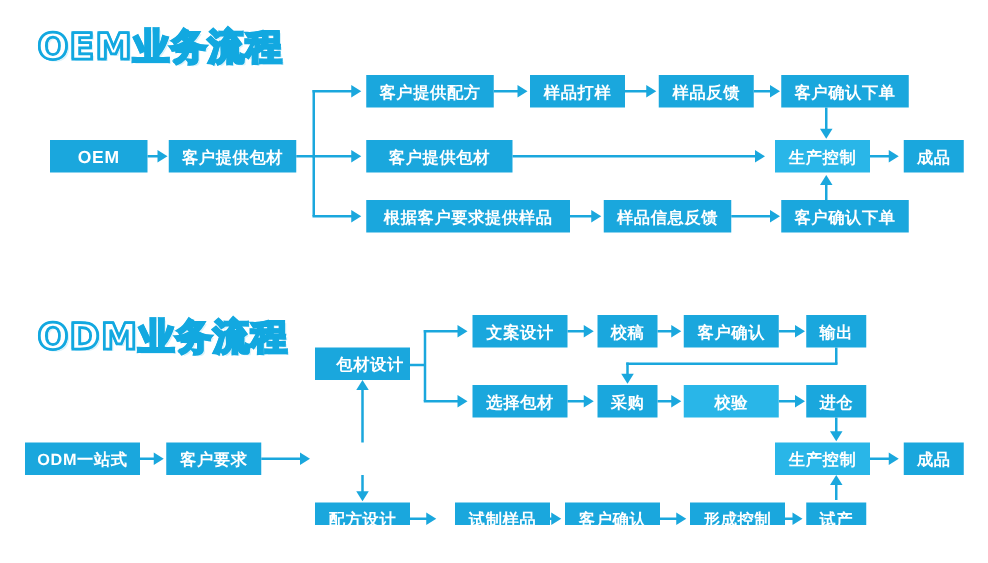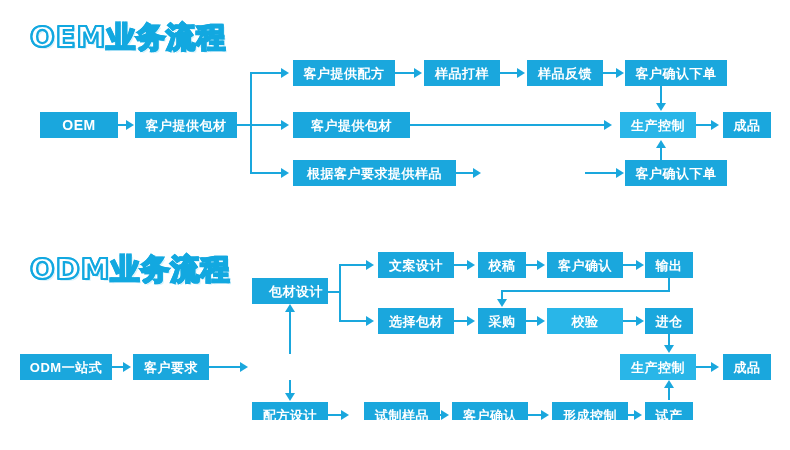--- a/index.html
+++ b/index.html
@@ -121,20 +121,21 @@
   <div class="arrow-r" style="left:711px; top:120px;"></div>
 
   <div class="node" style="left:135px; top:112px; width:102px; height:26px;">客户提供包材</div>
   <div class="node lg" style="left:40px; top:112px; width:78px; height:26px;">OEM</div>
   <div class="node" style="left:293px; top:60px; width:102px; height:26px;">客户提供配方</div>
   <div class="node" style="left:424px; top:60px; width:76px; height:26px;">样品打样</div>
   <div class="node" style="left:527px; top:60px; width:76px; height:26px;">样品反馈</div>
   <div class="node" style="left:625px; top:60px; width:102px; height:26px;">客户确认下单</div>
   <div class="node" style="left:293px; top:112px; width:117px; height:26px;">客户提供包材</div>
   <div class="node" style="left:293px; top:160px; width:163px; height:26px;">根据客户要求提供样品</div>
+  <div class="node" style="left:483px; top:160px; width:102px; height:26px;">样品信息反馈</div>
   <div class="node" style="left:625px; top:160px; width:102px; height:26px;">客户确认下单</div>
   <div class="node alt" style="left:620px; top:112px; width:76px; height:26px;">生产控制</div>
   <div class="node" style="left:723px; top:112px; width:48px; height:26px;">成品</div>
 
   <div class="title" style="left:30px; top:250px;">ODM业务流程</div>
 
   <div class="line hline" style="left:112px; top:366px; width:12px;"></div>
   <div class="arrow-r" style="left:123px; top:362px;"></div>
 
   <div class="line hline" style="left:209px; top:366px; width:32px;"></div>

